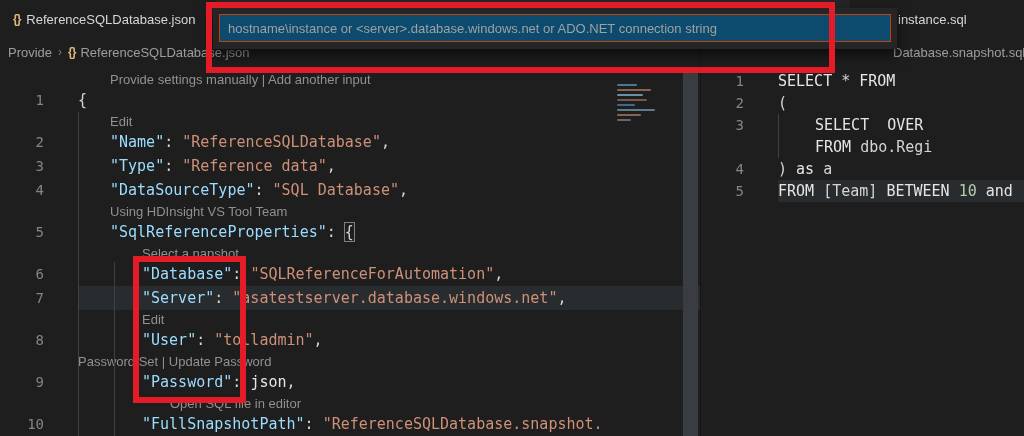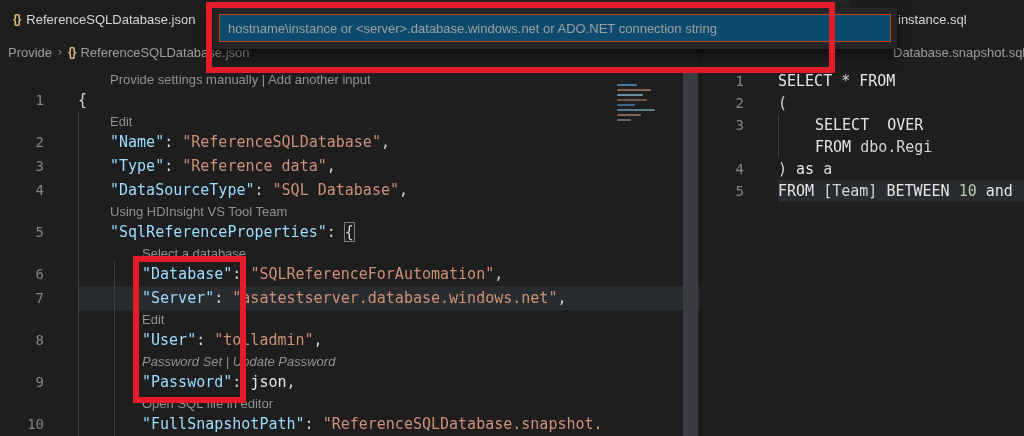--- a/index.html
+++ b/index.html
@@ -141,49 +141,49 @@
       <div class="row lens">
         <span class="gutter"></span>
         <div class="content" style="padding-left: 32px;">Using HDInsight VS Tool Team</div>
       </div>
       <div class="row code">
         <span class="gutter">5</span>
         <div class="content" style="padding-left: 32px;"><span class="tk-k">"SqlReferenceProperties"</span><span class="tk-p">: </span><span class="tk-p tk-box">{</span></div>
       </div>
       <div class="row lens">
         <span class="gutter"></span>
-        <div class="content" style="padding-left: 64px;">Select a database</div>
+        <div class="content" style="padding-left: 64px;">Select a napshot</div>
       </div>
       <div class="row code">
         <span class="gutter">6</span>
         <div class="content" style="padding-left: 64px;"><span class="tk-k">"Database"</span><span class="tk-p">: </span><span class="tk-s">"SQLReferenceForAutomation"</span><span class="tk-p">,</span></div>
       </div>
       <div class="row code">
         <span class="gutter">7</span>
         <div class="content hl" style="padding-left: 64px;"><span class="tk-k">"Server"</span><span class="tk-p">: </span><span class="tk-s">"asatestserver.database.windows.net"</span><span class="tk-p">,</span></div>
       </div>
       <div class="row lens">
         <span class="gutter"></span>
         <div class="content" style="padding-left: 64px;">Edit</div>
       </div>
       <div class="row code">
         <span class="gutter">8</span>
         <div class="content" style="padding-left: 64px;"><span class="tk-k">"User"</span><span class="tk-p">: </span><span class="tk-s">"tolladmin"</span><span class="tk-p">,</span></div>
       </div>
       <div class="row lens">
         <span class="gutter"></span>
-        <div class="content" style="padding-left: 64px; font-style: italic;">Password Set | Update Password</div>
+        <div class="content" style="">Password Set | Update Password</div>
       </div>
       <div class="row code">
         <span class="gutter">9</span>
         <div class="content" style="padding-left: 64px;"><span class="tk-k">"Password"</span><span class="tk-p">: </span><span class="tk-n">json</span><span class="tk-p">,</span></div>
       </div>
       <div class="row lens">
         <span class="gutter"></span>
-        <div class="content" style="padding-left: 64px;">Open SQL file in editor</div>
+        <div class="content" style="padding-left: 92px;">Open SQL file in editor</div>
       </div>
       <div class="row code">
         <span class="gutter">10</span>
         <div class="content" style="padding-left: 64px;"><span class="tk-k">"FullSnapshotPath"</span><span class="tk-p">: </span><span class="tk-s">"ReferenceSQLDatabase.snapshot.</span></div>
       </div>
     </div>
 
   <div class="minimap">
     <div style="width:20px;background:#569cd6;opacity:.7;"></div>
     <div style="width:34px;background:#ce9178;opacity:.6;"></div>

